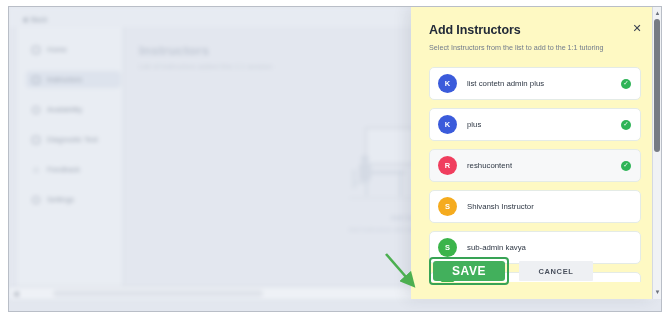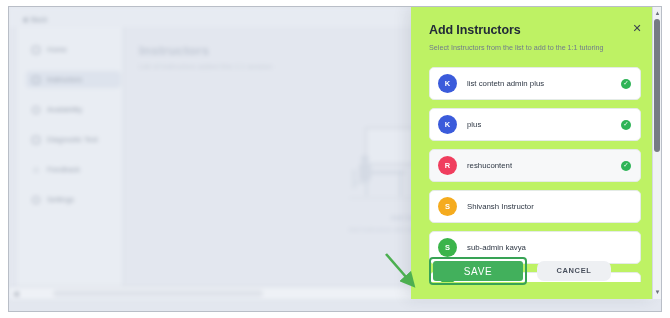--- a/index.html
+++ b/index.html
@@ -158,21 +158,21 @@
   .h-arrow-l, .h-arrow-r {
     position: absolute; top: 3px; font-size: 7px; color: #9fa7b3; line-height: 7px;
   }
   .h-arrow-l { left: 4px; }
   .h-arrow-r { right: 18px; }
 
   
   .modal {
     position: absolute; left: 402px; top: 0px;
     width: 243px; height: 292px;
-    background: #bef264;
+    background: #fef9c3;
     box-shadow: -4px 0 14px rgba(40,50,70,.10);
     padding-left: 12px;
   }
   .modal-head { position: absolute; left: 18px; top: 16px; right: 14px; }
   .modal-title {
     font-size: 12.5px; font-weight: bold; color: #222a38; letter-spacing: -.1px;
   }
   .modal-sub {
     font-size: 7.2px; color: #717b8c; margin-top: 6px;
   }
@@ -224,31 +224,31 @@
   .footer {
     position: absolute; left: 18px; bottom: 14px;
     display: flex; align-items: center; gap: 10px;
   }
   .save-wrap {
     border: 2px solid #38a355;
     border-radius: 4px;
     padding: 2px;
   }
   .btn-save {
-    width: 90px; height: 20px;
+    width: 72px; height: 20px;
     background: #42b05c;
     border: none; border-radius: 3px;
-    color: #fff; font-size: 10px; font-weight: normal; letter-spacing: .6px;
+    color: #fff; font-size: 12px; font-weight: bold; letter-spacing: .6px;
     cursor: pointer;
     font-family: "Liberation Sans", sans-serif;
   }
   .btn-cancel {
     width: 74px; height: 20px;
     background: #eef0f3;
-    border: none; border-radius: 7px;
+    border: none; border-radius: 1px;
     color: #49505d; font-size: 7.5px; font-weight: bold; letter-spacing: .6px;
     cursor: pointer;
     font-family: "Liberation Sans", sans-serif;
   }
 
   
   .v-scroll {
     position: absolute; right: 0; top: 0;
     width: 9px; height: 292px;
     background: #f0f2f5;

